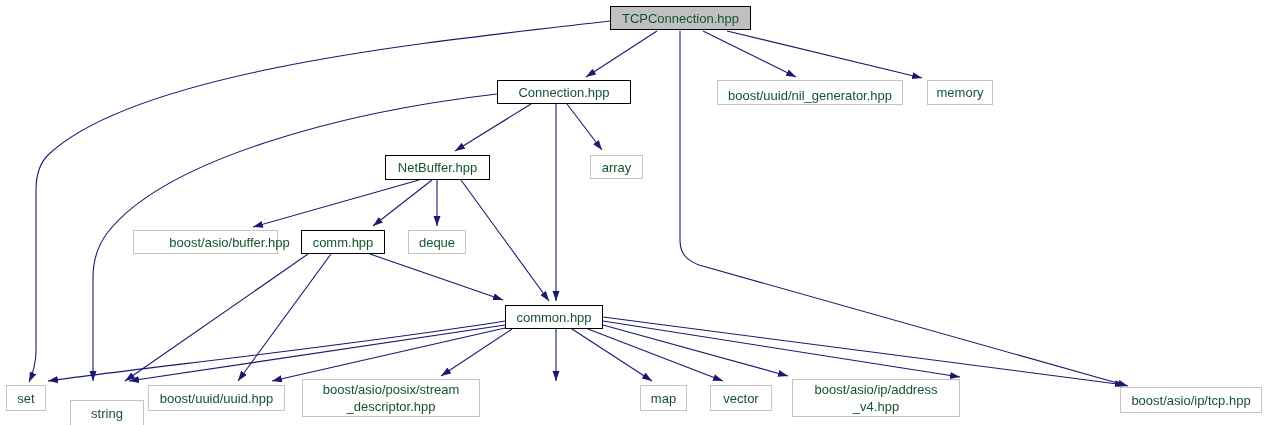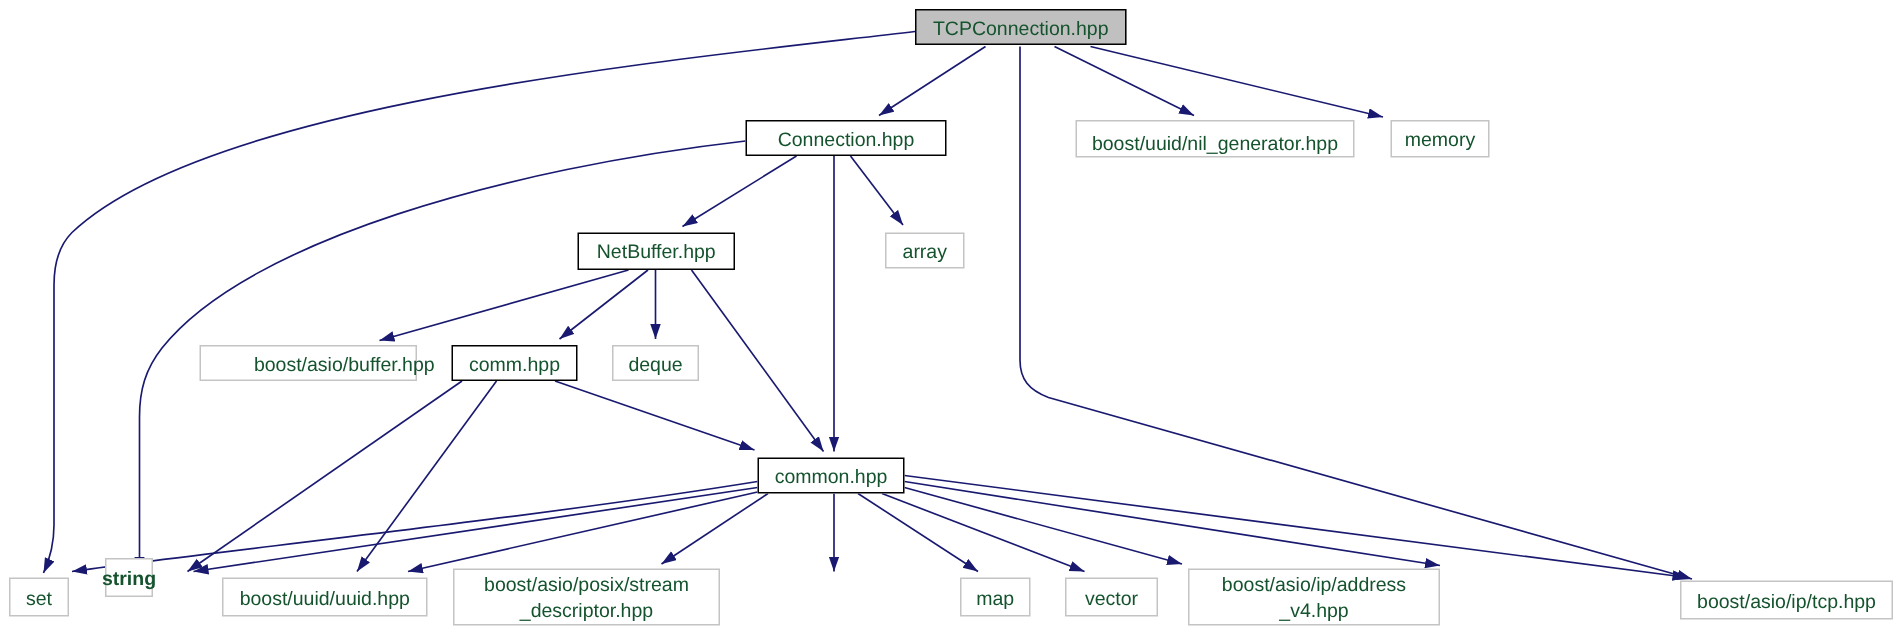--- a/index.html
+++ b/index.html
@@ -104,21 +104,21 @@
   </div>
 
   <div class="node project" style="left:505px;top:305px;width:98px;height:24px;">
     <span class="l">common.hpp</span>
   </div>
 
   <div class="node" style="left:6px;top:385px;width:40px;height:26px;">
     <span class="l">set</span>
   </div>
 
-  <div class="node" style="left:70px;top:372px;width:32px;height:26px;font-weight:bold;">
+  <div class="node" style="left:70px;top:400px;width:74px;height:26px;">
     <span class="l">string</span>
   </div>
 
   <div class="node" style="left:148px;top:385px;width:137px;height:26px;">
     <span class="l">boost/uuid/uuid.hpp</span>
   </div>
 
   <div class="node" style="left:302px;top:379px;width:178px;height:38px;">
     <span class="l">boost/asio/posix/stream</span>
     <span class="l">_descriptor.hpp</span>

